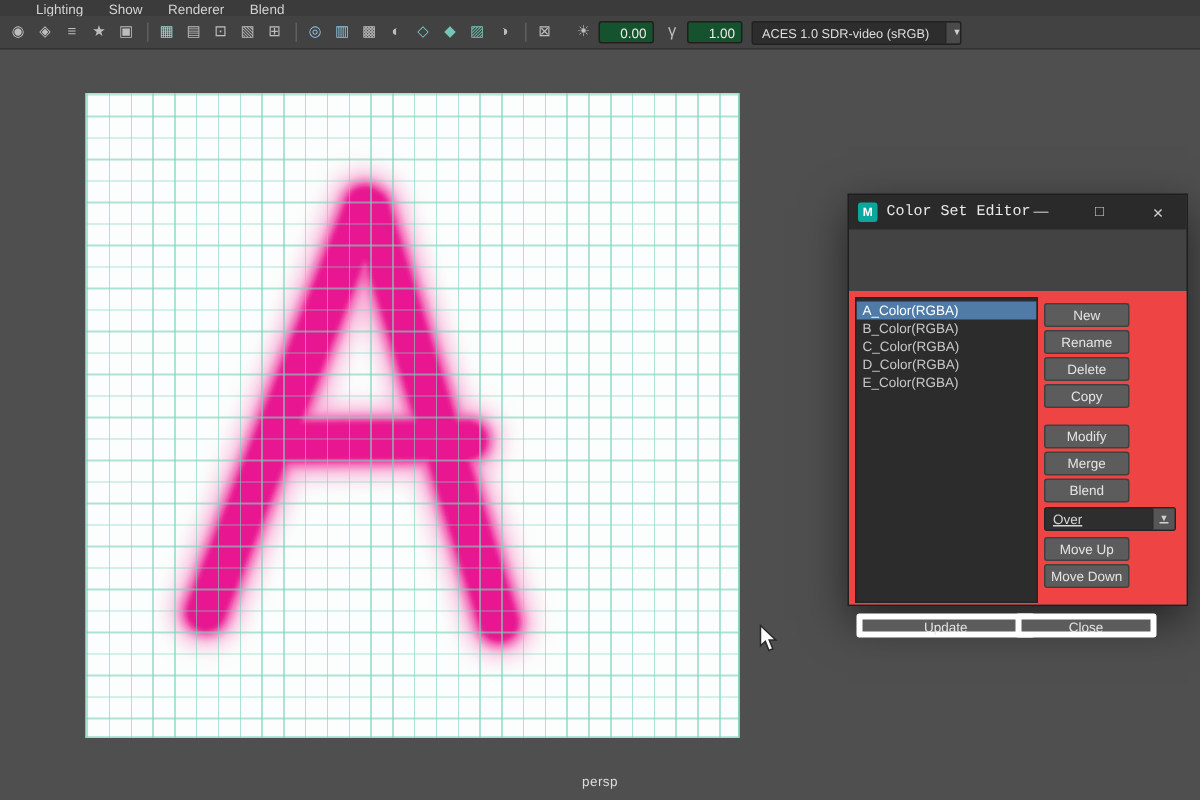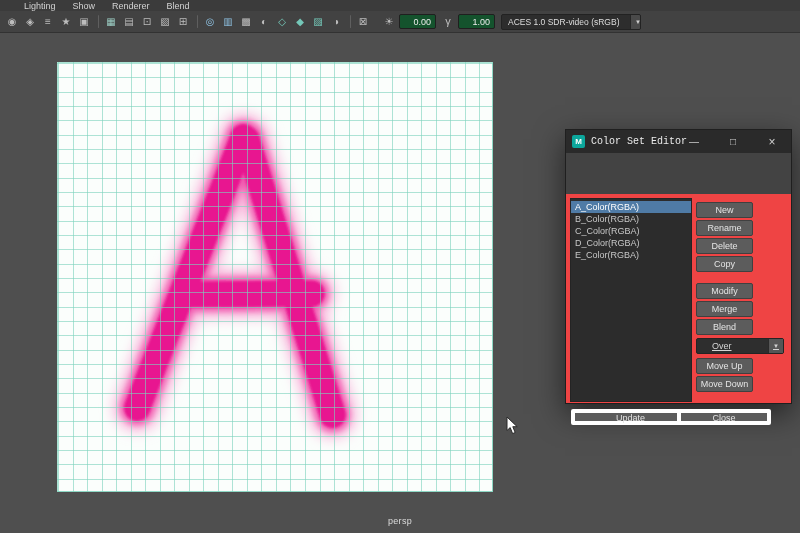--- a/index.html
+++ b/index.html
@@ -113,21 +113,21 @@
   .btn-group-2 { top:89px; }
   .btn-group-3 { top:164px; }
   .dlg-btn {
     width:57px; height:16px; background:#5c5c5c; border:1px solid #404040;
     border-radius:2px; color:#e4e4e4; font-size:9px;
     font-family:"Liberation Sans","DejaVu Sans",sans-serif; cursor:default;
   }
   .blend-dropdown {
     position:absolute; left:130px; top:144px; width:88px; height:16px;
     background:#2e2e2e; border:1px solid #242424; border-radius:2px;
-    display:flex; align-items:center; padding-left:15px; color:#d4d4d4;text-decoration:underline;
+    display:flex; align-items:center; padding-left:5px; color:#d4d4d4;text-decoration:underline;
   }
   .blend-arrow {
     margin-left:auto; width:15px; height:100%; background:#565656;
     border-left:1px solid #2a2a2a; display:flex; align-items:center; justify-content:center;
     font-size:6px; color:#d0d0d0;
   }
   .dlg-footer-btn {
     position:absolute; height:16px; background:#5c5c5c; border:4px solid #ffffff;
     border-radius:2px; color:#e4e4e4; font-size:9px;
     font-family:"Liberation Sans","DejaVu Sans",sans-serif; cursor:default;

